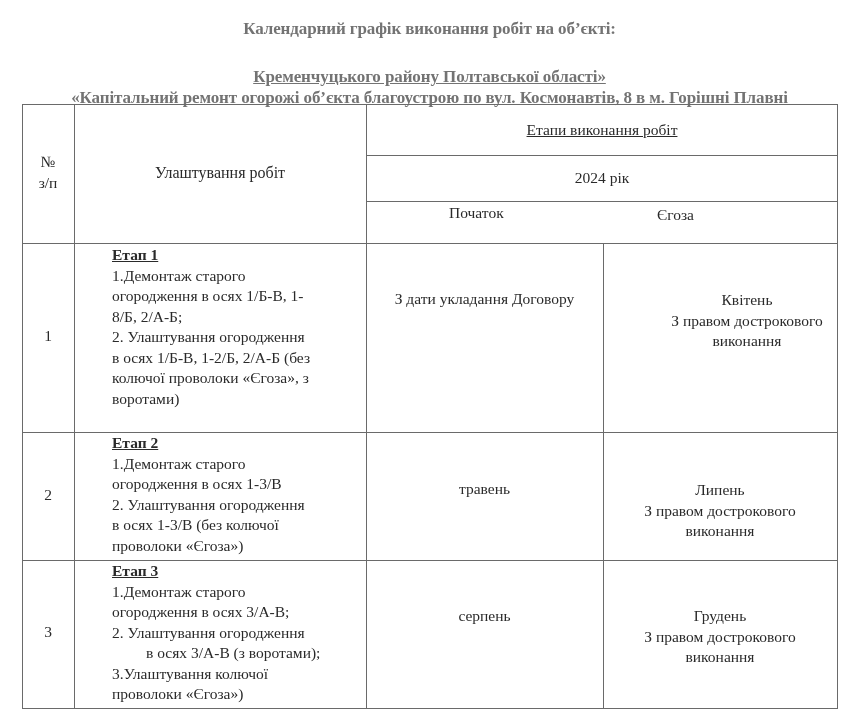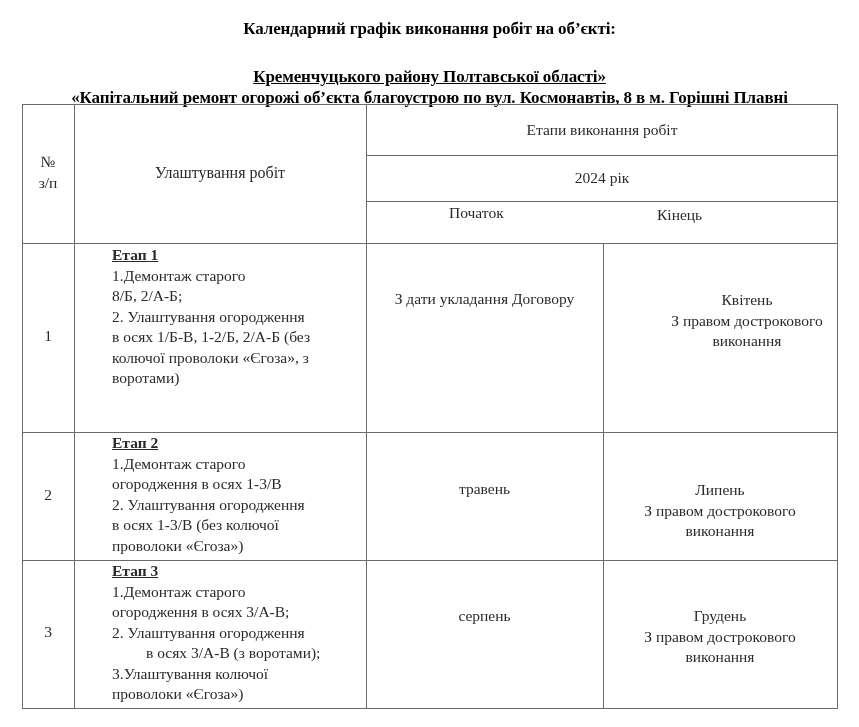--- a/index.html
+++ b/index.html
@@ -1,19 +1,19 @@
 <!DOCTYPE html>
 <html><head>
 <meta charset="utf-8">
 <style>
   html, body { margin:0; padding:0; background:#fff; }
   body { width:859px; height:727px; position:relative; overflow:hidden;
          font-family:"Liberation Serif", "DejaVu Serif", serif; color:#222; }
   .title { position:absolute; left:0; width:859px; text-align:center;
-           font-weight:bold; font-size:17px; line-height:21px; color:#000000;
+           font-weight:bold; font-size:17px; line-height:21px; color:#737373;
            font-family:"Liberation Serif", serif; letter-spacing:-0.1px; }
   #t1 { top:18px; }
   #t2 { top:39px;margin-top:48px; }
   #t3 { top:66px;text-decoration:underline; }
   .ln { position:absolute; background:#6a6a6a; }
   .h { height:1.3px; }
   .v { width:1.3px; }
   .cell { position:absolute; font-size:15.5px; line-height:20.5px;
           font-family:"Liberation Serif", serif; color:#2a2a2a; }
   .center { text-align:center; }
@@ -42,30 +42,31 @@
   <div class="ln v" style="left:366px; top:104px; height:605px;"></div>
   <div class="ln v" style="left:603px; top:244px; height:465px;"></div>
   <div class="ln v" style="left:837px; top:104px; height:605px;"></div>
 </div>
 
 <div class="cell center" style="left:22px; top:152px; width:52px;">
   <span class="wl">№</span>
   <span class="wl">з/п</span>
 </div>
 <div class="cell center" style="left:74px; top:163px; width:292px; font-size:16px;">Улаштування робіт</div>
-<div class="cell center" style="left:366px; top:120px; width:472px;">Етапи виконання робіт</div>
+<div class="cell center" style="left:366px; top:120px; width:472px;text-decoration:underline;">Етапи виконання робіт</div>
 <div class="cell center" style="left:366px; top:168px; width:472px;">2024 рік</div>
 <div class="cell" style="left:449px; top:203px;">Початок</div>
-<div class="cell" style="left:657px; top:205px;">Кінець</div>
+<div class="cell" style="left:657px; top:205px;">Єгоза</div>
 
 <div>
   <div class="cell center" style="left:22px; top:326px; width:52px;">1</div>
   <div class="cell" style="left:112px; top:245px; width:252px;">
     <span class="wl stage-title">Етап 1</span>
     <span class="wl">1.Демонтаж старого</span>
+    <span class="wl">огородження в осях 1/Б-В, 1-</span>
     <span class="wl">8/Б, 2/А-Б;</span>
     <span class="wl">2. Улаштування огородження</span>
     <span class="wl">в осях 1/Б-В, 1-2/Б, 2/А-Б (без</span>
     <span class="wl">колючої проволоки «Єгоза», з</span>
     <span class="wl">воротами)</span>
   </div>
   <div class="cell center" style="left:366px; top:289px; width:237px;">З дати укладання Договору</div>
   <div class="cell center" style="left:630px; top:290px; width:234px;">
     <span class="wl">Квітень</span>
     <span class="wl">З правом дострокового</span>

